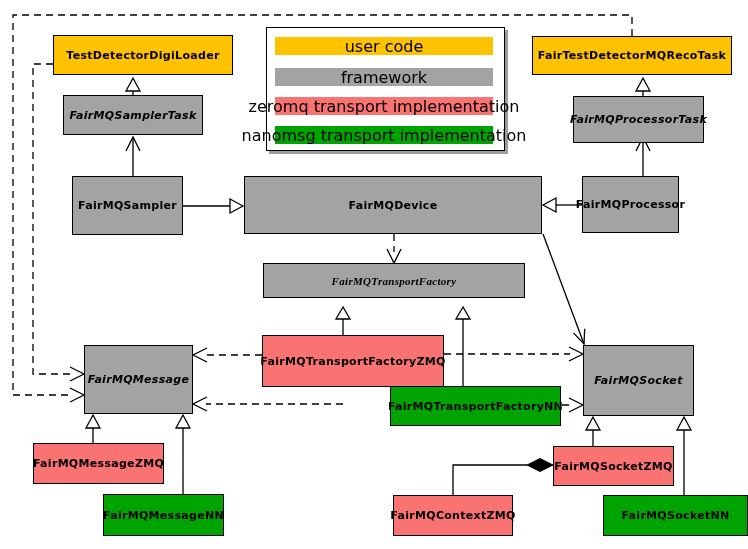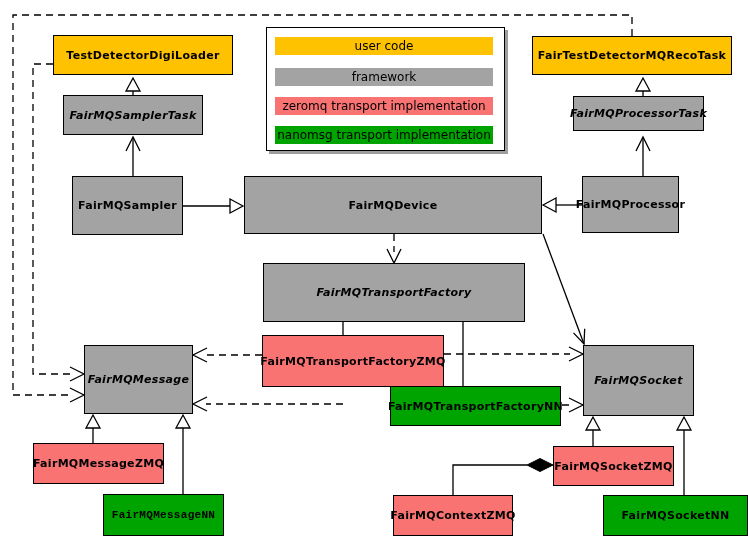--- a/index.html
+++ b/index.html
@@ -20,21 +20,21 @@
   .fill-zmq{background:#F97373;}
   .fill-nn{background:#00A400;}
   #legend{
     position:absolute;z-index:2;left:266px;top:27px;width:239px;height:124px;
     background:#fff;border:1.5px solid #000;box-sizing:border-box;
     box-shadow:3px 3px 0 #9e9e9e;
   }
   .legend-row{
     position:absolute;left:8px;width:218px;height:18px;
     display:flex;align-items:center;justify-content:center;
-    font-size:12px;color:#000;white-space:nowrap;
+    font-size:16px;color:#000;white-space:nowrap;
   }
   .edge-line{stroke:#000;stroke-width:1.3;fill:none;}
   .edge-dashed{stroke:#000;stroke-width:1.3;fill:none;stroke-dasharray:7 5;}
   .tri{fill:#fff;stroke:#000;stroke-width:1.3;}
   .openarrow{fill:none;stroke:#000;stroke-width:1.3;}
   .diamond{fill:#000;stroke:#000;stroke-width:1;}
 </style>
 </head>
 <body>
 
@@ -145,41 +145,41 @@
       <span>nanomsg transport implementation</span>
     </div>
   </div>
 
   <div class="node fill-user" style="left:53px;top:35px;width:180px;height:40px;">TestDetectorDigiLoader</div>
 
   <div class="node fill-user" style="left:532px;top:36px;width:200px;height:39px;">FairTestDetectorMQRecoTask</div>
 
   <div class="node fill-framework abstract" style="left:63px;top:95px;width:140px;height:40px;">FairMQSamplerTask</div>
 
-  <div class="node fill-framework abstract" style="left:573px;top:96px;width:131px;height:35px;">FairMQProcessorTask</div>
+  <div class="node fill-framework abstract" style="left:573px;top:96px;width:131px;height:47px;">FairMQProcessorTask</div>
 
   <div class="node fill-framework" style="left:72px;top:176px;width:111px;height:59px;">FairMQSampler</div>
 
   <div class="node fill-framework" style="left:244px;top:176px;width:298px;height:58px;">FairMQDevice</div>
 
   <div class="node fill-framework" style="left:582px;top:176px;width:97px;height:57px;">FairMQProcessor</div>
 
-  <div class="node fill-framework abstract" style="left:263px;top:263px;width:262px;height:59px;">FairMQTransportFactory</div>
+  <div class="node fill-framework abstract" style="left:263px;top:263px;width:262px;height:35px;font-family:Liberation Serif, serif;">FairMQTransportFactory</div>
 
   <div class="node fill-zmq" style="left:262px;top:335px;width:182px;height:52px;">FairMQTransportFactoryZMQ</div>
 
   <div class="node fill-nn" style="left:343px;top:386px;width:171px;height:40px;margin-left:47px;">FairMQTransportFactoryNN</div>
 
   <div class="node fill-framework abstract" style="left:84px;top:345px;width:109px;height:69px;">FairMQMessage</div>
 
   <div class="node fill-framework abstract" style="left:583px;top:345px;width:111px;height:71px;">FairMQSocket</div>
 
   <div class="node fill-zmq" style="left:33px;top:443px;width:131px;height:41px;">FairMQMessageZMQ</div>
 
-  <div class="node fill-nn" style="left:103px;top:494px;width:121px;height:42px;font-family:Liberation Mono, monospace;">FairMQMessageNN</div>
+  <div class="node fill-nn" style="left:103px;top:494px;width:121px;height:42px;">FairMQMessageNN</div>
 
   <div class="node fill-zmq" style="left:553px;top:446px;width:121px;height:40px;">FairMQSocketZMQ</div>
 
   <div class="node fill-nn" style="left:603px;top:495px;width:145px;height:41px;">FairMQSocketNN</div>
 
   <div class="node fill-zmq" style="left:393px;top:495px;width:120px;height:41px;">FairMQContextZMQ</div>
 
 </div>
 
 </body></html>

